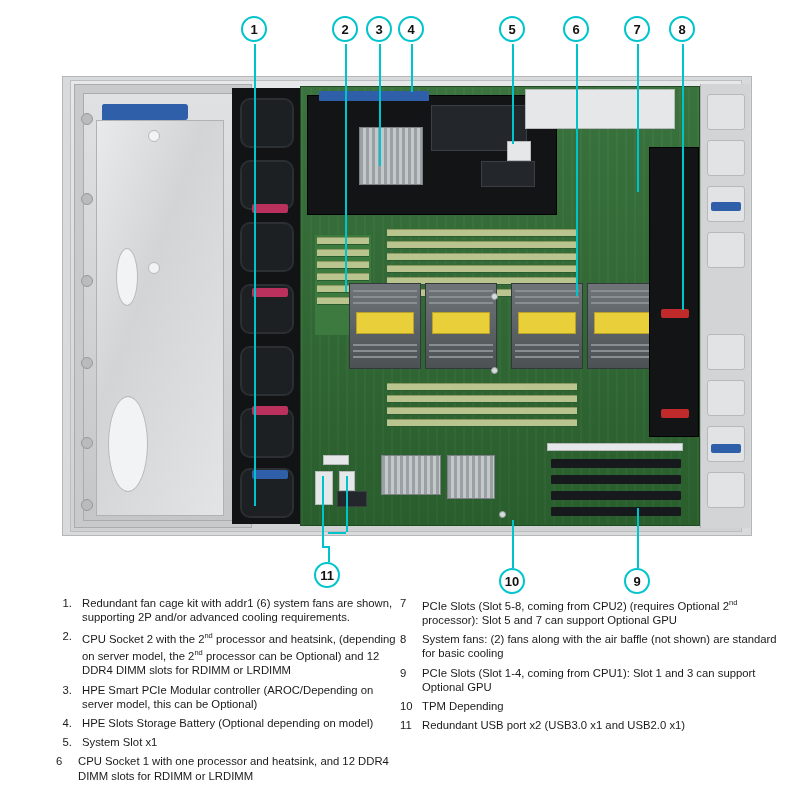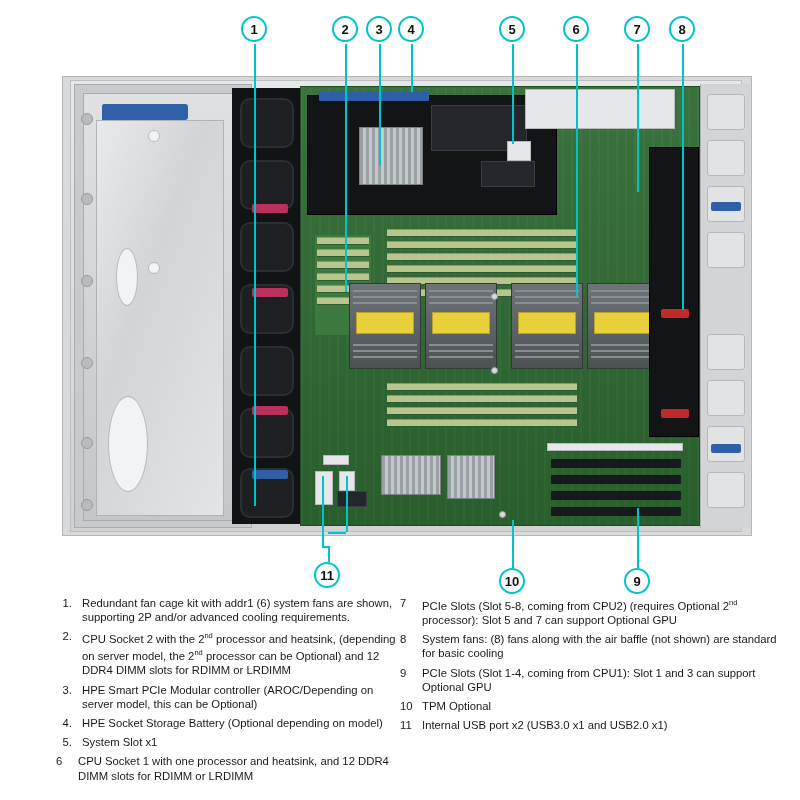--- a/index.html
+++ b/index.html
@@ -526,48 +526,48 @@
         <div class="legend-row">
           <div class="legend-num">2.</div>
           <div class="legend-text">CPU Socket 2 with the 2<sup>nd</sup> processor and heatsink, (depending on server model, the 2<sup>nd</sup> processor can be Optional) and 12 DDR4 DIMM slots for RDIMM or LRDIMM</div>
         </div>
         <div class="legend-row">
           <div class="legend-num">3.</div>
           <div class="legend-text">HPE Smart PCIe Modular controller (AROC/Depending on server model, this can be Optional)</div>
         </div>
         <div class="legend-row">
           <div class="legend-num">4.</div>
-          <div class="legend-text">HPE Socket Storage Battery (Optional depending on model)</div>
+          <div class="legend-text">HPE Slots Storage Battery (Optional depending on model)</div>
         </div>
         <div class="legend-row">
           <div class="legend-num">5.</div>
           <div class="legend-text">System Slot x1</div>
         </div>
         <div class="legend-row">
           <div class="legend-num plain">6</div>
           <div class="legend-text">CPU Socket 1 with one processor and heatsink, and 12 DDR4 DIMM slots for RDIMM or LRDIMM</div>
         </div>
       </div>
     <div class="legend-col right" id="legend-right">
         <div class="legend-row">
           <div class="legend-num plain">7</div>
           <div class="legend-text">PCIe Slots (Slot 5-8, coming from CPU2) (requires Optional 2<sup>nd</sup> processor): Slot 5 and 7 can support Optional GPU</div>
         </div>
         <div class="legend-row">
           <div class="legend-num plain">8</div>
-          <div class="legend-text">System fans: (8) fans along with the air baffle (not shown) are standard for basic cooling</div>
+          <div class="legend-text">System fans: (2) fans along with the air baffle (not shown) are standard for basic cooling</div>
         </div>
         <div class="legend-row">
           <div class="legend-num plain">9</div>
           <div class="legend-text">PCIe Slots (Slot 1-4, coming from CPU1): Slot 1 and 3 can support Optional GPU</div>
         </div>
         <div class="legend-row">
           <div class="legend-num plain">10</div>
-          <div class="legend-text">TPM Optional</div>
+          <div class="legend-text">TPM Depending</div>
         </div>
         <div class="legend-row">
           <div class="legend-num plain">11</div>
-          <div class="legend-text">Internal USB port x2 (USB3.0 x1 and USB2.0 x1)</div>
+          <div class="legend-text">Redundant USB port x2 (USB3.0 x1 and USB2.0 x1)</div>
         </div>
       </div>
   </div>
 
 </div>
 
 </body></html>

